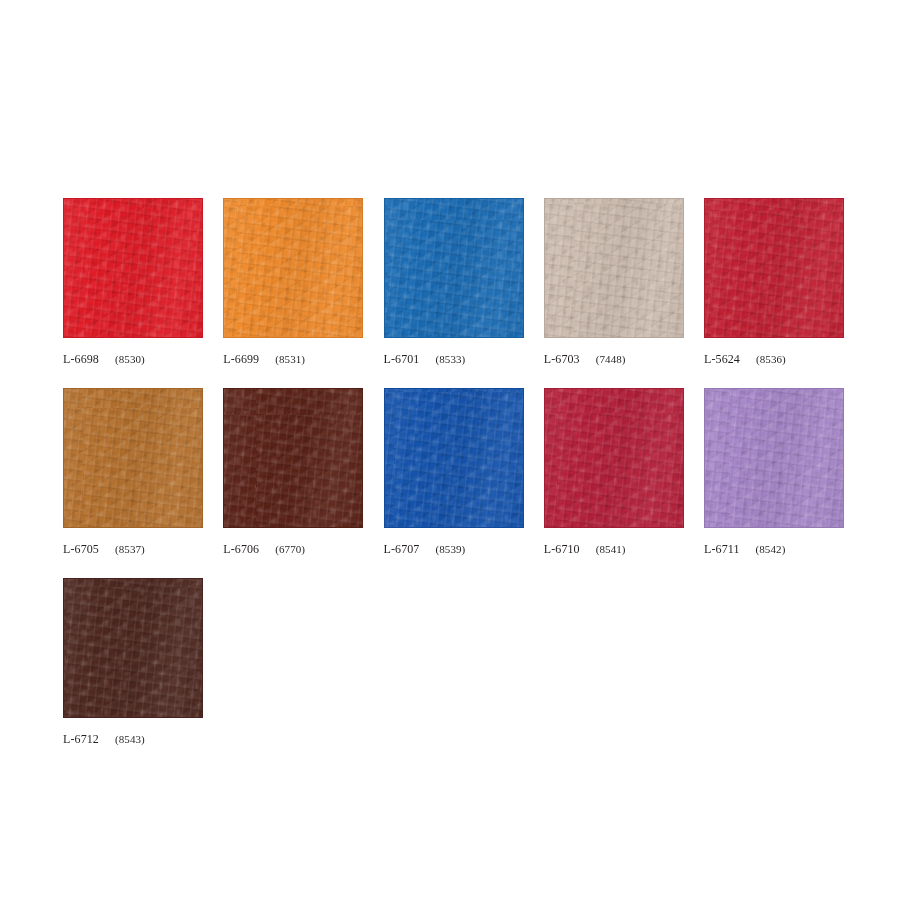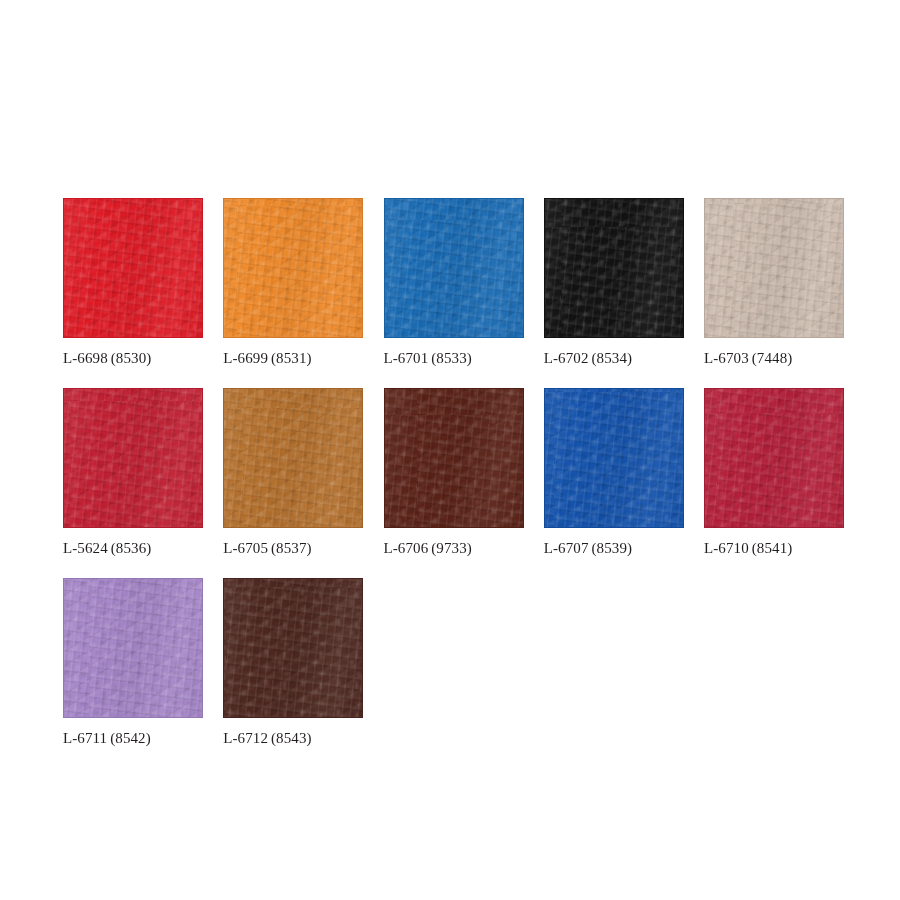--- a/index.html
+++ b/index.html
@@ -92,28 +92,28 @@
   .swatch-label {
     position: absolute;
     left: 0;
     top: 152px;
     white-space: nowrap;
     color: #231f20;
     line-height: 1;
   }
 
   .swatch-label .code {
-    font-size: 15px;
+    font-size: 12px;
     letter-spacing: 0.1px;
   }
 
   .swatch-label .alt {
-    font-size: 15px;
+    font-size: 11px;
     letter-spacing: 0.1px;
-    margin-left: 3px;
+    margin-left: 16px;
   }
 </style>
 </head>
 <body>
 
 <div id="swatch-chart">
   <div class="grid">
       <div class="swatch-cell">
         <div class="swatch-chip" style="background: rgb(224, 27, 38);">
           <div class="grain" style="background-position: 0px 0px;"></div>
@@ -129,27 +129,20 @@
         <div class="swatch-label"><span class="code">L-6699</span><span class="alt">(8531)</span></div>
       </div>
       <div class="swatch-cell">
         <div class="swatch-chip" style="background: rgb(26, 108, 181);">
           <div class="grain" style="background-position: 3px 21px;"></div>
           <div class="sheen"></div>
         </div>
         <div class="swatch-label"><span class="code">L-6701</span><span class="alt">(8533)</span></div>
       </div>
       <div class="swatch-cell">
-        <div class="swatch-chip" style="background: rgb(19, 19, 19);">
-          <div class="grain" style="background-position: 16px 28px;"></div>
-          <div class="sheen"></div>
-        </div>
-        <div class="swatch-label"><span class="code">L-6702</span><span class="alt">(8534)</span></div>
-      </div>
-      <div class="swatch-cell">
         <div class="swatch-chip" style="background: rgb(205, 188, 175);">
           <div class="grain" style="background-position: 29px 5px;"></div>
           <div class="sheen"></div>
         </div>
         <div class="swatch-label"><span class="code">L-6703</span><span class="alt">(7448)</span></div>
       </div>
       <div class="swatch-cell">
         <div class="swatch-chip" style="background: rgb(194, 32, 51);">
           <div class="grain" style="background-position: 6px 12px;"></div>
           <div class="sheen"></div>
@@ -161,21 +154,21 @@
           <div class="grain" style="background-position: 19px 19px;"></div>
           <div class="sheen"></div>
         </div>
         <div class="swatch-label"><span class="code">L-6705</span><span class="alt">(8537)</span></div>
       </div>
       <div class="swatch-cell">
         <div class="swatch-chip" style="background: rgb(92, 35, 24);">
           <div class="grain" style="background-position: 32px 26px;"></div>
           <div class="sheen"></div>
         </div>
-        <div class="swatch-label"><span class="code">L-6706</span><span class="alt">(9733)</span></div>
+        <div class="swatch-label"><span class="code">L-6706</span><span class="alt">(6770)</span></div>
       </div>
       <div class="swatch-cell">
         <div class="swatch-chip" style="background: rgb(21, 84, 174);">
           <div class="grain" style="background-position: 9px 3px;"></div>
           <div class="sheen"></div>
         </div>
         <div class="swatch-label"><span class="code">L-6707</span><span class="alt">(8539)</span></div>
       </div>
       <div class="swatch-cell">
         <div class="swatch-chip" style="background: rgb(181, 32, 58);">

